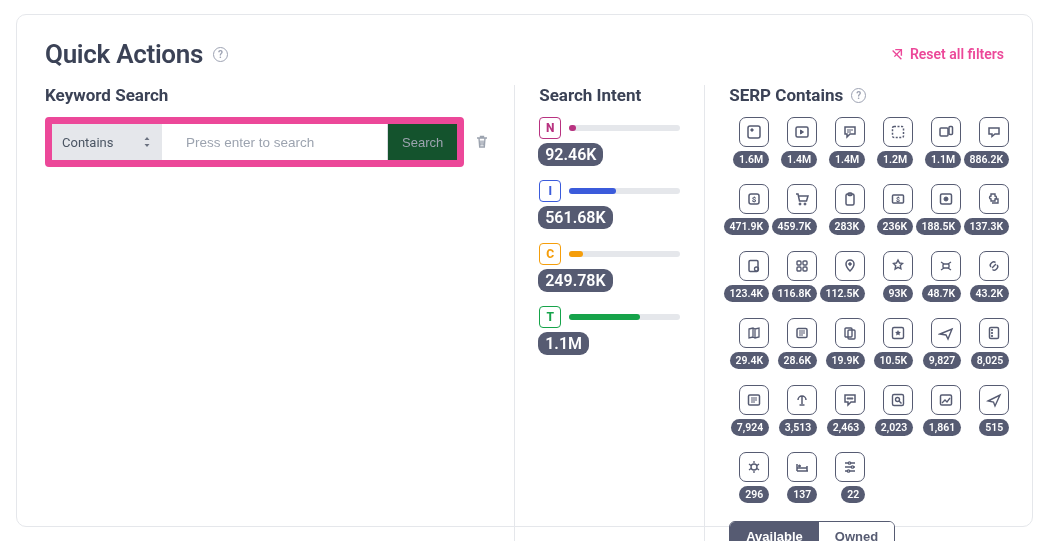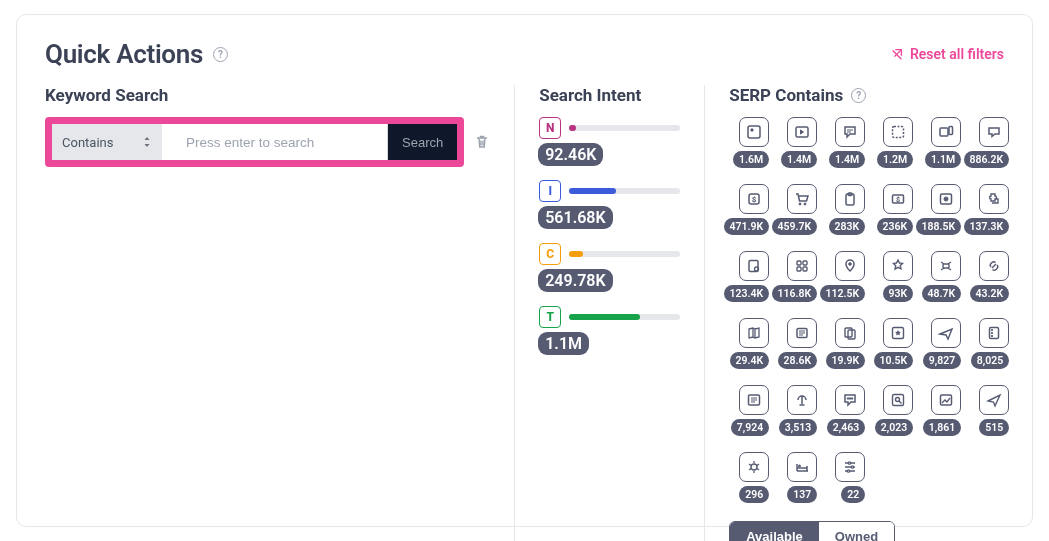--- a/index.html
+++ b/index.html
@@ -23,21 +23,21 @@
   .col h2 { font-size:17px; font-weight:700; color:#3b4256; margin:0 0 12px; display:flex; align-items:center; gap:8px; }
 
   .help { display:inline-flex; width:15px; height:15px; border:1px solid #9ea3b3; border-radius:50%; align-items:center; justify-content:center; font-size:10px; color:#9ea3b3; font-weight:700; }
 
   .search-row { display:flex; align-items:center; gap:10px; }
   .seg { display:flex; border:7px solid #ec4899; border-radius:4px; overflow:hidden; flex:1; }
   .contains { background:#e5e7eb; display:flex; align-items:center; justify-content:space-between; padding:0 10px; height:36px; width:110px; font-size:13px; color:#4b5563; cursor:pointer; }
   .contains .chev { width:10px; color:#6b7280; }
   .kw-input { border:0; outline:0; height:36px; padding:0 24px; font-size:13.5px; flex:1; min-width:0; color:#374151; }
   .kw-input::placeholder { color:#9ca3af; }
-  .search-btn { background:#0f172a; border:0; border-left:1px solid #d7d9e0; height:36px; padding:8px 14px; font-size:13px; color:#9ca3af; cursor:pointer; }
+  .search-btn { background:#14532d; border:0; border-left:1px solid #d7d9e0; height:36px; padding:8px 14px; font-size:13px; color:#9ca3af; cursor:pointer; }
   .trash { width:16px; height:16px; color:#9ca3af; cursor:pointer; flex-shrink:0; }
 
   .intent-list { display:flex; flex-direction:column; gap:14px; margin-top:2px; }
   .intent-item { display:flex; flex-direction:column; align-items:flex-start; gap:4px; }
   .intent-top { display:flex; align-items:center; gap:8px; width:100%; }
   .intent-letter { width:22px; height:22px; border-radius:4px; display:flex; align-items:center; justify-content:center; font-weight:800; font-size:12px; background:#fff; flex-shrink:0; }
   .intent-bar-bg { height:6px; background:#e5e7eb; border-radius:4px; flex:1; position:relative; }
   .intent-bar-fill { position:absolute; left:0; top:0; bottom:0; border-radius:4px; }
   .intent-count { background:#565b72; color:#fff; font-size:16px; font-weight:600; padding:2px 7px; border-radius:9px; margin-left:-1px; }
 

